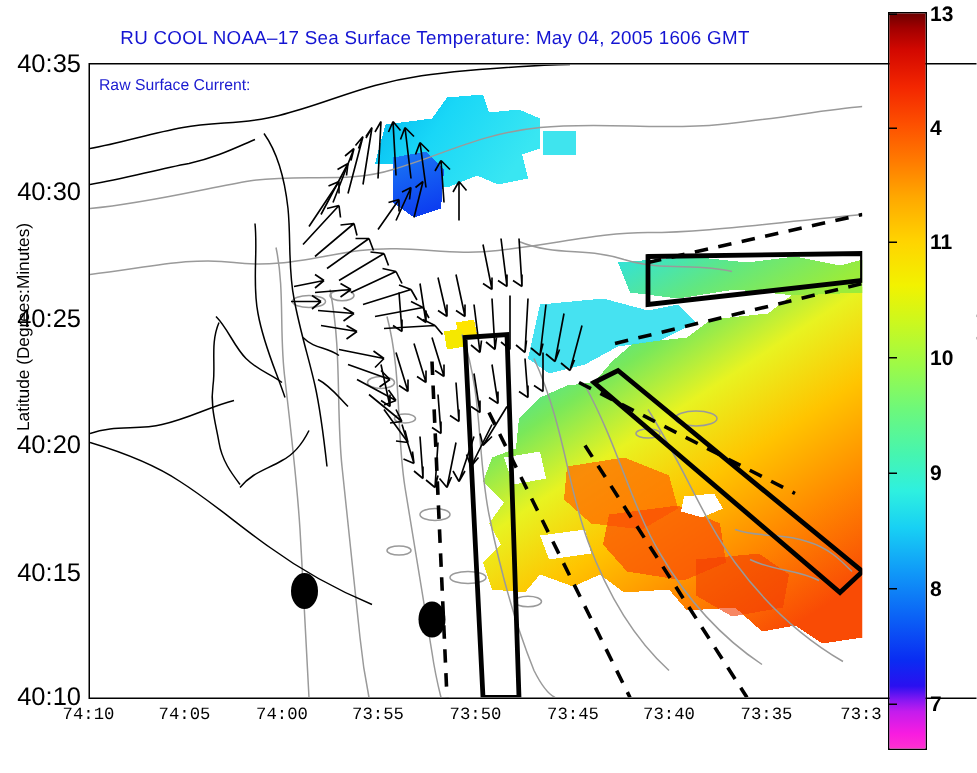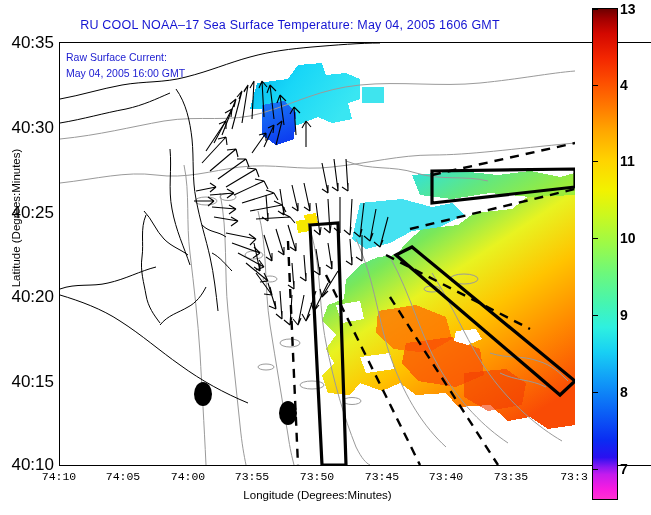--- a/index.html
+++ b/index.html
@@ -261,21 +261,20 @@
           <g fill="#000000">
             <ellipse cx="143" cy="351" rx="9" ry="12"></ellipse>
             <ellipse cx="228" cy="370" rx="9" ry="12"></ellipse>
           </g>
 
         </g>
       </svg>
 
       
       <div class="note" id="note1">Raw Surface Current:</div>
-      <div class="note" id="note2">May 04, 2005 16:00 GMT</div>
 
       
 
     </div>
   </div>
 
   <div id="xticks">
     <div class="xtick" style="left:59px">74:10</div>
     <div class="xtick" style="left:123px">74:05</div>
     <div class="xtick" style="left:188px">74:00</div>
@@ -301,21 +300,20 @@
         <span>40:20</span>
       </div>
     <div class="ytick" style="top:382px">
         <span>40:15</span>
       </div>
     <div class="ytick" style="top:465px">
         <span>40:10</span>
       </div>
   </div>
 
-  <div id="xlabel">Longitude (Degrees:Minutes)</div>
   <div id="ylabel">Latitude (Degrees:Minutes)</div>
 
   <div id="cbar">
     <div id="cbarfill" style="background:linear-gradient(to top,
             #ff30d0 0%,
             #f81ce0 2%,
             #c41ced 5%,
             #8a18f2 6.5%,
             #2a10f0 8.5%,
             #0a2cf2 12%,

